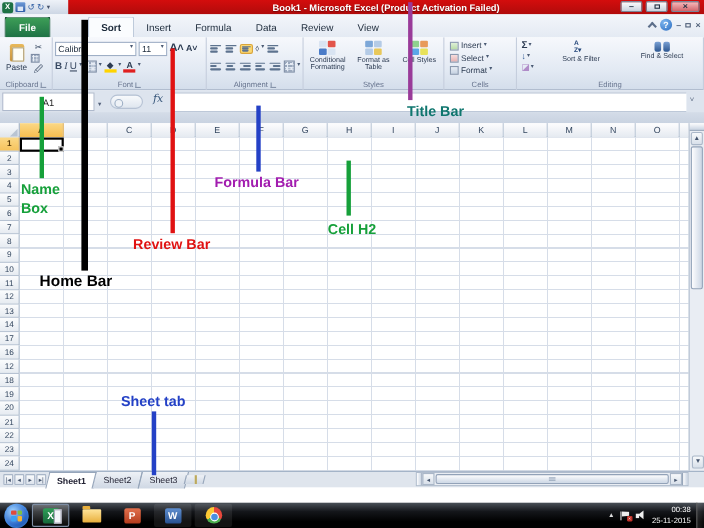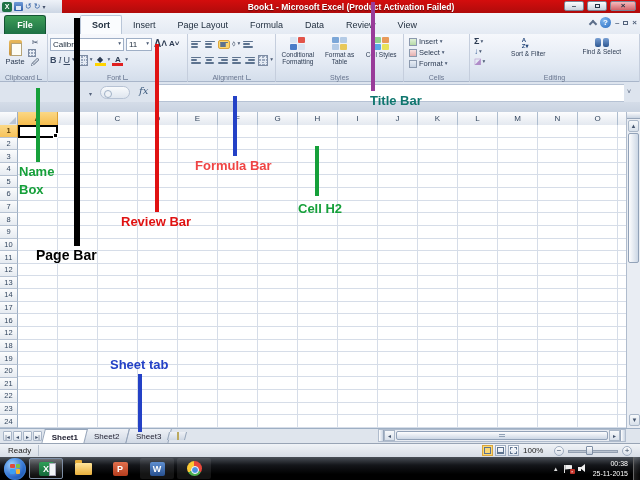--- a/index.html
+++ b/index.html
@@ -266,21 +266,20 @@
       <span class="wb"><span class="rest"></span></span>
       <span class="wb close">×</span>
     </div>
   </div>
 
   <div class="tabrow">
     <div class="file-tab">File</div>
     <div class="rtabs">
         <div class="rtab active">Sort</div>
         <div class="rtab">Insert</div>
-        <div class="rtab">Page Layout</div>
         <div class="rtab">Formula</div>
         <div class="rtab">Data</div>
         <div class="rtab">Review</div>
         <div class="rtab">View</div>
       </div>
     <div class="tr-right">
       <span class="chev-up"></span>
       <span class="helpbtn">?</span>
       <span class="mini">–</span>
       <span class="mini"><span class="rest2"></span></span>
@@ -490,20 +489,21 @@
         <span class="cap">Find &amp; Select</span>
       </div>
       <div class="glabel">
           <span>Editing</span>
         </div>
     </div>
   </div>
 
   <div class="formulabar">
     <div class="fb-row">
+      <div class="namebox">A1</div>
       <span class="nb-dd">▾</span>
       <span class="fb-pill"></span>
       <span class="fx">fx</span>
       <div class="fb-input"></div>
       <span class="fb-chev">˅</span>
     </div>
     <div class="fb-spacer"></div>
   </div>
 
   <div class="colhdr">
@@ -592,40 +592,20 @@
   <div class="hscroll">
     <div class="hs-split"></div>
     <div class="hs-btn">◂</div>
     <div class="hs-thumb">
         <i></i>
       </div>
     <div class="hs-btn">▸</div>
     <div class="hs-split" style="border-left:1px solid #97a6ba;border-right:none;"></div>
   </div>
 
-  <div class="statusbar">
-    <span class="ready">Ready</span>
-    <span class="sb-sep"></span>
-    <div class="views">
-      <span class="vbtn active">
-          <b></b>
-        </span>
-      <span class="vbtn pl">
-          <b></b>
-        </span>
-      <span class="vbtn pb">
-          <b></b>
-        </span>
-    </div>
-    <span class="zoomtxt">100%</span>
-    <span class="zminus">−</span>
-    <span class="ztrack"></span>
-    <span class="zhandle"></span>
-    <span class="zplus">+</span>
-  </div>
 
   <div class="taskbar">
     <div class="orb">
       <span class="flag">
           <span style="background:#e04b3c"></span>
           <span style="background:#7cc142"></span>
           <span style="background:#3b9ff3"></span>
           <span style="background:#f7b530"></span>
         </span>
     </div>
@@ -655,25 +635,25 @@
         <div>25-11-2015</div>
       </div>
     </div>
     <div class="showdesk"></div>
   </div>
 
   <div>
       <div class="ann-line ln-title-bar" style="background: rgb(153, 59, 153);"></div>
       <div class="ann-label lb-title-bar" style="color: #0f766e;">Title Bar</div>
       <div class="ann-line ln-menu-bar" style="background: rgb(0, 0, 0);"></div>
-      <div class="ann-label lb-menu-bar" style="color: rgb(0, 0, 0);">Page Bar</div>
+      <div class="ann-label lb-menu-bar" style="color: rgb(0, 0, 0);">Home Bar</div>
       <div class="ann-line ln-name-box" style="background: rgb(22, 160, 58);"></div>
       <div class="ann-label lb-name-box" style="color: rgb(22, 160, 58);">Name Box</div>
       <div class="ann-line ln-button-bar" style="background: rgb(224, 18, 18);"></div>
       <div class="ann-label lb-button-bar" style="color: rgb(224, 18, 18);">Review Bar</div>
       <div class="ann-line ln-formula-bar" style="background: rgb(36, 65, 198);"></div>
-      <div class="ann-label lb-formula-bar" style="color: #ef4444;">Formula Bar</div>
+      <div class="ann-label lb-formula-bar" style="color: #a21caf;">Formula Bar</div>
       <div class="ann-line ln-cell-h2" style="background: rgb(22, 160, 58);"></div>
       <div class="ann-label lb-cell-h2" style="color: rgb(22, 160, 58);">Cell H2</div>
       <div class="ann-line ln-sheet-tab" style="background: rgb(36, 65, 198);"></div>
       <div class="ann-label lb-sheet-tab" style="color: rgb(36, 65, 198);">Sheet tab</div>
     </div>
 </div>
 
 </body></html>

